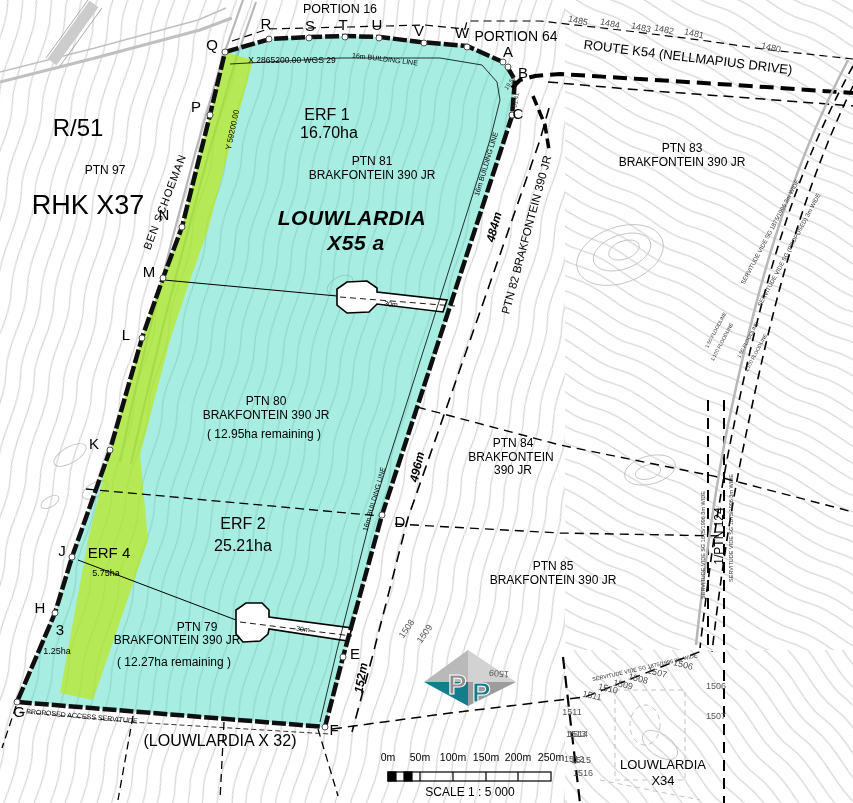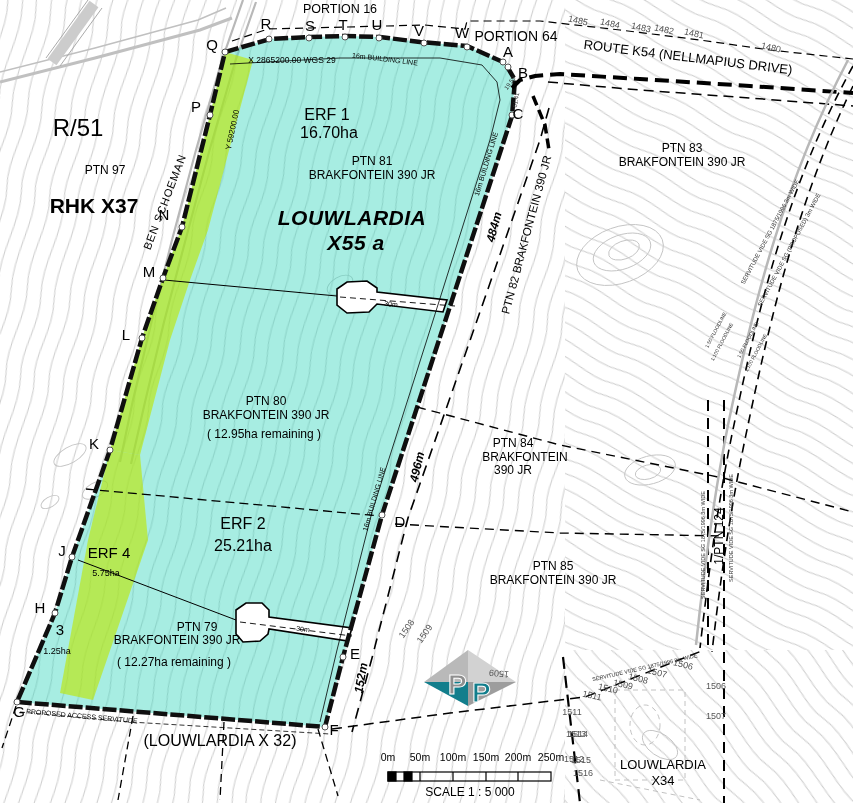--- a/index.html
+++ b/index.html
@@ -189,21 +189,21 @@
   <div class="lbl corner" style="left:149px;top:271px;">M</div>
   <div class="lbl corner" style="left:164px;top:214px;">N</div>
   <div class="lbl corner" style="left:196px;top:106px;">P</div>
   <div class="lbl corner" style="left:60px;top:629px;">3</div>
 
   <div class="lbl" style="left:340px;top:9px;font-size:12.5px;">PORTION 16</div>
   <div class="lbl" style="left:516px;top:36px;font-size:14px;">PORTION 64</div>
   <div class="lbl" style="left:688px;top:57px;font-size:13px;transform:translate(-50%,-50%) rotate(7deg);">ROUTE K54 (NELLMAPIUS DRIVE)</div>
   <div class="lbl" style="left:78px;top:128px;font-size:24px;">R/51</div>
   <div class="lbl" style="left:105px;top:170px;font-size:12px;">PTN 97</div>
-  <div class="lbl" style="left:94px;top:205px;font-size:21px;font-weight:bold;">RHK X37</div>
+  <div class="lbl" style="left:88px;top:205px;font-size:27px;">RHK X37</div>
   <div class="lbl" style="left:165px;top:202px;font-size:11px;letter-spacing:1px;transform:translate(-50%,-50%) rotate(-69deg);">BEN SCHOEMAN</div>
   <div class="lbl" style="left:292px;top:60px;font-size:8.5px;">X 2865200.00  WGS 29</div>
   <div class="lbl" style="left:233px;top:130px;font-size:8px;transform:translate(-50%,-50%) rotate(-78deg);">Y 59200.00</div>
   <div class="lbl" style="left:385px;top:59px;font-size:7px;transform:translate(-50%,-50%) rotate(7deg);">16m BUILDING LINE</div>
   <div class="lbl" style="left:486px;top:164px;font-size:7px;transform:translate(-50%,-50%) rotate(-73deg);">16m BUILDING LINE</div>
   <div class="lbl" style="left:374px;top:499px;font-size:7px;transform:translate(-50%,-50%) rotate(-74deg);">16m BUILDING LINE</div>
 
   <div class="lbl" style="left:327px;top:115px;font-size:16px;">ERF 1</div>
   <div class="lbl area" style="left:329px;top:133px;">16.70ha</div>
   <div class="lbl farm" style="left:372px;top:161px;">PTN 81</div>
@@ -218,21 +218,21 @@
   <div class="lbl dim" style="left:417px;top:467px;transform:translate(-50%,-50%) rotate(-77deg);">496m</div>
   <div class="lbl dim" style="left:361px;top:678px;transform:translate(-50%,-50%) rotate(-80deg);">152m</div>
   <div class="lbl tiny" style="left:510px;top:83px;transform:translate(-50%,-50%) rotate(-55deg);">19.59</div>
   <div class="lbl tiny" style="left:516px;top:100px;transform:translate(-50%,-50%) rotate(-80deg);">61.41</div>
 
   <div class="lbl farm" style="left:266px;top:401px;">PTN 80</div>
   <div class="lbl farm" style="left:266px;top:415px;">BRAKFONTEIN 390 JR</div>
   <div class="lbl farm" style="left:264px;top:434px;">( 12.95ha remaining )</div>
 
   <div class="lbl farm" style="left:513px;top:443px;">PTN 84</div>
-  <div class="lbl farm" style="left:511px;top:457px;padding-left:28px;">BRAKFONTEIN</div>
+  <div class="lbl farm" style="left:511px;top:457px;">BRAKFONTEIN</div>
   <div class="lbl farm" style="left:513px;top:470px;">390 JR</div>
 
   <div class="lbl" style="left:243px;top:524px;font-size:16px;">ERF 2</div>
   <div class="lbl area" style="left:243px;top:546px;">25.21ha</div>
 
   <div class="lbl farm" style="left:553px;top:566px;">PTN 85</div>
   <div class="lbl farm" style="left:553px;top:580px;">BRAKFONTEIN 390 JR</div>
 
   <div class="lbl" style="left:109px;top:552px;font-size:15px;">ERF 4</div>
   <div class="lbl" style="left:106px;top:573px;font-size:9px;">5.75ha</div>

